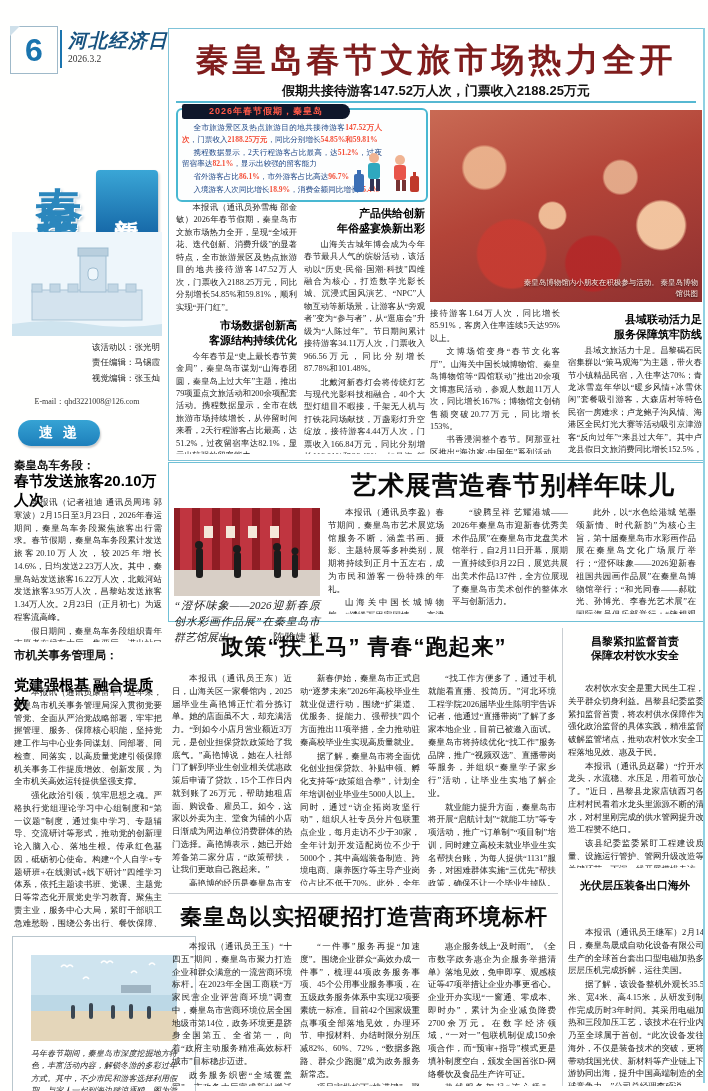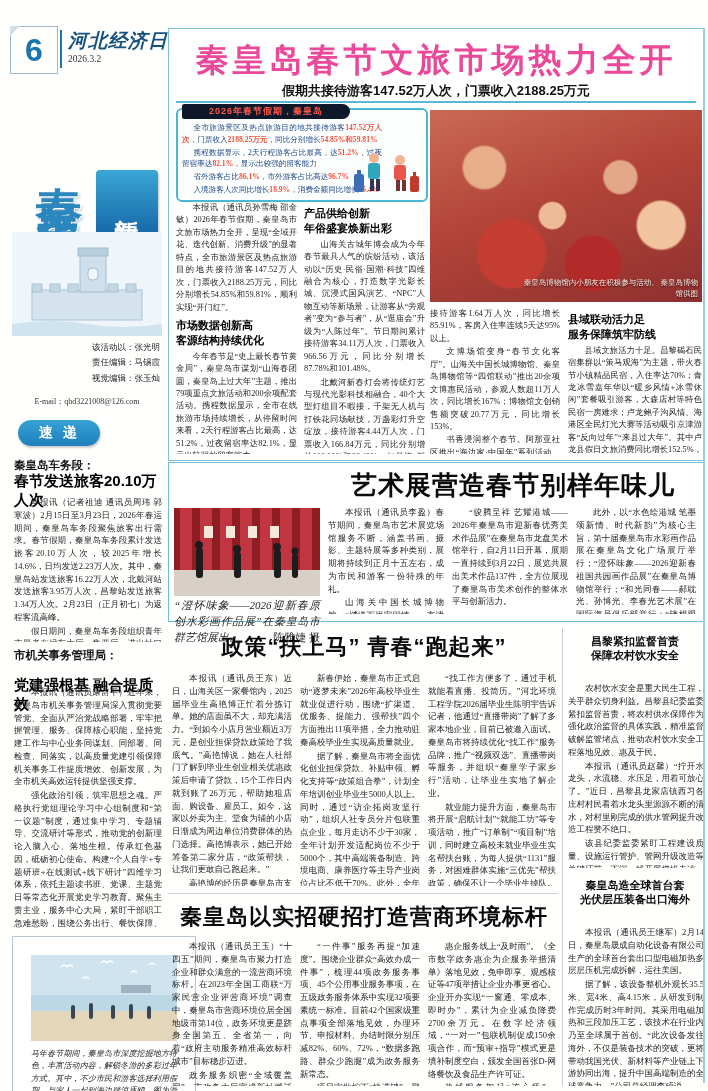--- a/index.html
+++ b/index.html
@@ -28,27 +28,27 @@
   .email{left:14px;top:396px;width:146px;text-align:center;font-size:8px;color:#333;}
   .express{left:18px;top:420px;width:74px;height:26px;background:linear-gradient(180deg,#36a3d4,#1d7fbb);
            border-radius:13px;color:#fff;display:flex;align-items:center;justify-content:center;
            font-family:"Liberation Sans",sans-serif;font-weight:bold;font-size:14px;letter-spacing:10px;
            padding-left:8px;box-shadow:1px 2px 2px rgba(0,0,0,.2);}
   .kicker{font-family:Liberation Serif, serif;font-weight:bold;font-size:11.5px;color:#111;}
   .rail-title{font-family:"Liberation Sans",sans-serif;font-weight:bold;font-size:15px;color:#000;line-height:1.25;}
   .bodytext{font-size:8.5px;line-height:1.5;text-align:justify;color:#1c1c1c;overflow:hidden;}
   .bodytext p{margin:0 0 1px 0;text-indent:2em;}
   .subhead{font-family:"Liberation Sans",sans-serif;font-weight:bold;font-size:11px;line-height:1.35;
-           text-align:left;text-indent:0 !important;margin:4px 0 3px 0;color:#000;}
+           text-align:right;text-indent:0 !important;margin:4px 0 3px 0;color:#000;}
   .photo-frame{border:1px solid #b9c6cd;background:#fff;padding:18px;}
   .photo-caption{font-size:8px;line-height:1.55;text-align:justify;color:#222;font-style:italic;}
   
   .lead-box{left:168px;top:28px;width:535px;height:431px;border:1px solid #7fc3d8;background:#fff;}
   .lead-headline{left:176px;top:38px;width:520px;text-align:center;font-family:"Liberation Sans",sans-serif;
-                 font-weight:bold;font-size:33px;letter-spacing:4px;color:#ec4899;}
+                 font-weight:bold;font-size:33px;letter-spacing:4px;color:#7f1d1d;}
   .lead-sub{left:176px;top:82px;width:520px;text-align:center;font-family:"Liberation Sans",sans-serif;
             font-weight:bold;font-size:13px;color:#111;}
   .lead-rule{left:176px;top:101px;width:520px;height:2px;background:#56b8d2;}
   .infog{left:176px;top:108px;width:248px;height:90px;border:2px solid #49b8d2;border-radius:6px;background:#fdfefe;}
   .infog-ribbon{left:182px;top:104px;width:168px;height:15px;background:#0f172a;border-radius:3px 10px 10px 3px;
                 display:flex;align-items:center;justify-content:center;font-family:"Liberation Sans",sans-serif;
                 font-weight:bold;font-size:9px;color:#ff5847;letter-spacing:1px;}
   .infog-body{left:182px;top:122px;width:200px;font-size:7.6px;line-height:1.55;color:#1d4585;text-align:justify;}
   .infog-body .ig-line{display:block;margin-bottom:1px;text-indent:1.5em;}
   .hl{color:#f4503a;font-weight:bold;}
@@ -309,21 +309,20 @@
   <div class="abs bodytext" style="left:300px;top:940px;width:120px;height:146px;">
     <p>“一件事”服务再提“加速度”。围绕企业群众“高效办成一件事”，梳理44项政务服务事项、45个公用事业服务事项，在五级政务服务体系中实现32项要素统一标准。目前42个国家级重点事项全部落地见效，办理环节、申报材料、办结时限分别压减82%、60%、72%，“数据多跑路、群众少跑腿”成为政务服务新常态。</p>
     <p>项目审批按下“快进键”。聚焦项目全生命周期服务，秦皇岛市推出“容缺受理”“承诺开工制”“六即改革”等一系列创新举措，水电气热网联合报装、环评与排污许可等服务让项目落地效率大幅提升。如今，立项审批时限压缩至6个工作日内，每个项目平均缩短开工等待时间3个月，申报材料精简60%，验收时限压减40%。2025年全年为567个项目节约资金约2.84亿元，项目服务审批增效走在全省前列。</p>
   </div>
   <div class="abs bodytext" style="left:428px;top:940px;width:128px;height:146px;">
     <p>惠企服务线上“及时雨”。《全市数字政务惠企为企服务举措清单》落地见效，免申即享、观感核证等47项举措让企业办事更省心。企业开办实现“一窗通、零成本、即时办”，累计为企业减负降费2700余万元。在数字经济领域，“一对一”包联机制促成150余项合作，而“预审+指导”模式更是填补制度空白，颁发全国首张D-网络餐饮及食品生产许可证。</p>
     <p>热线服务架起“连心桥”。12345政务服务便民热线联动全市90家承办单位，实现涉企及民生服务“一号响应、接诉即办”，接通率保持在99%以上，回复率、处办率和满意度达98%以上，多家部门负责人等专家坐镇《直播12345》栏目，向企业宣传政策、解答疑问，该栏目入选中国地方政府营商环境优秀案例。设立“民营企业服务专席”，精准推进企业急难愁盼，2025年累计办结781件企业诉求。</p>
   </div>
 
   <div class="abs narrow-headline" style="left:566px;top:878px;width:138px;">
-    <div>秦皇岛造全球首台套</div>
     <div>光伏层压装备出口海外</div>
   </div>
   <div class="abs bodytext" style="left:568px;top:926px;width:136px;height:160px;">
     <p>本报讯（通讯员王继军）2月14日，秦皇岛晟成自动化设备有限公司生产的全球首台套出口型电磁加热多层层压机完成拆解，运往美国。</p>
     <p>据了解，该设备整机外观长35.5米、宽4米、高4.15米，从研发到制作完成历时3年时间。其采用电磁加热和三段加压工艺，该技术在行业内乃至全球属于首创。“此次设备发往海外，不仅是装备技术的突破，更将带动我国光伏、新材料等产业链上下游协同出海，提升中国高端制造的全球竞争力。”公司总经理李硕说。</p>
 
   </div>
 
   <div class="abs edge"></div>
 </div>

